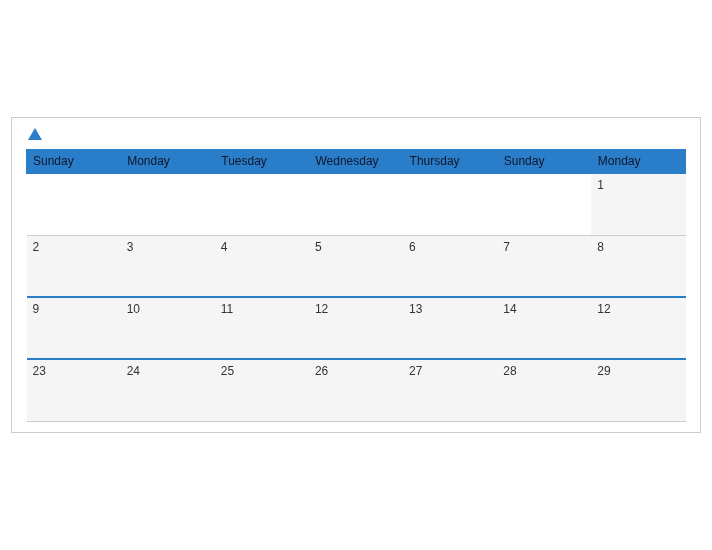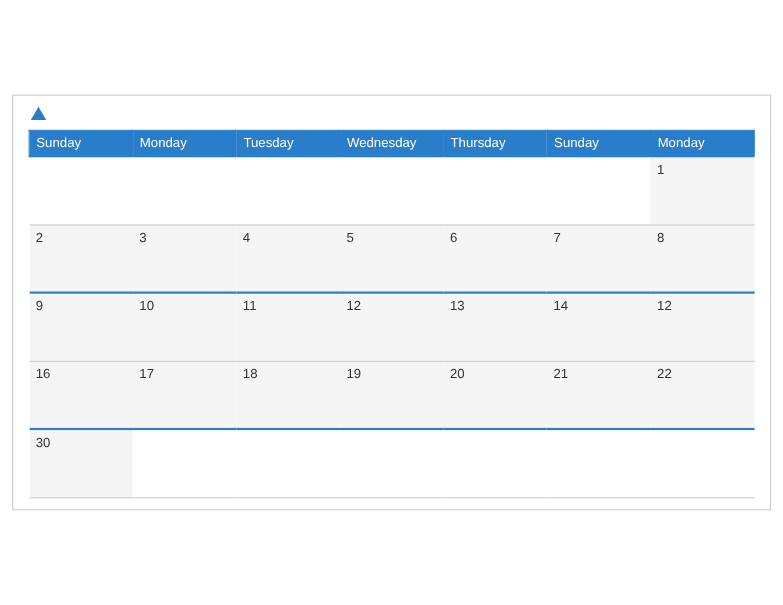--- a/index.html
+++ b/index.html
@@ -63,21 +63,21 @@
       color: #333;
       text-align: right;
       min-width: 90px;
     }
     .calendar-grid {
       width: 100%;
       border-collapse: collapse;
     }
     .calendar-grid thead tr th {
       background: #2a7dc9;
-      color: #ffffff;
+      color: #0f172a;
       font-size: 12px;
       font-weight: normal;
       padding: 4px 6px;
       text-align: left;
       border: 1px solid #2a7dc9;
     }
     .calendar-grid tbody tr td {
       width: calc(100% / 7);
       height: 62px;
       vertical-align: top;
@@ -156,32 +156,23 @@
         <tr>
           <td style="border-top: 2px solid rgb(42, 125, 201);"><span class="day-num">9</span></td>
           <td style="border-top: 2px solid rgb(42, 125, 201); margin-left: 15px;"><span class="day-num">10</span></td>
           <td style="border-top: 2px solid rgb(42, 125, 201); margin-left: 22px;"><span class="day-num">11</span></td>
           <td style="border-top: 2px solid rgb(42, 125, 201); margin-left: 19px;"><span class="day-num">12</span></td>
           <td style="border-top: 2px solid rgb(42, 125, 201);"><span class="day-num">13</span></td>
           <td style="border-top: 2px solid rgb(42, 125, 201); margin-left: 31px;"><span class="day-num">14</span></td>
           <td style="border-top: 2px solid rgb(42, 125, 201);"><span class="day-num">12</span></td>
         </tr>
         <tr>
-          <td><span class="day-num">16</span></td>
-          <td><span class="day-num">17</span></td>
-          <td><span class="day-num">18</span></td>
-          <td><span class="day-num">19</span></td>
-          <td><span class="day-num">20</span></td>
-          <td><span class="day-num">21</span></td>
-          <td><span class="day-num">22</span></td>
-        </tr>
-        <tr>
-          <td><span class="day-num">30</span></td>
-          <td class="empty"></td>
-          <td class="empty"></td>
-          <td class="empty"></td>
-          <td class="empty"></td>
-          <td class="empty"></td>
-          <td class="empty"></td>
+          <td style="border-top: 2px solid rgb(42, 125, 201);"><span class="day-num">23</span></td>
+          <td style="border-top: 2px solid rgb(42, 125, 201);"><span class="day-num">24</span></td>
+          <td style="border-top: 2px solid rgb(42, 125, 201);"><span class="day-num">25</span></td>
+          <td style="border-top: 2px solid rgb(42, 125, 201);"><span class="day-num">26</span></td>
+          <td style="border-top: 2px solid rgb(42, 125, 201);"><span class="day-num">27</span></td>
+          <td style="border-top: 2px solid rgb(42, 125, 201);"><span class="day-num">28</span></td>
+          <td style="border-top: 2px solid rgb(42, 125, 201);"><span class="day-num">29</span></td>
         </tr>
       </tbody>
   </table>
 </div>
 
 </body></html>

